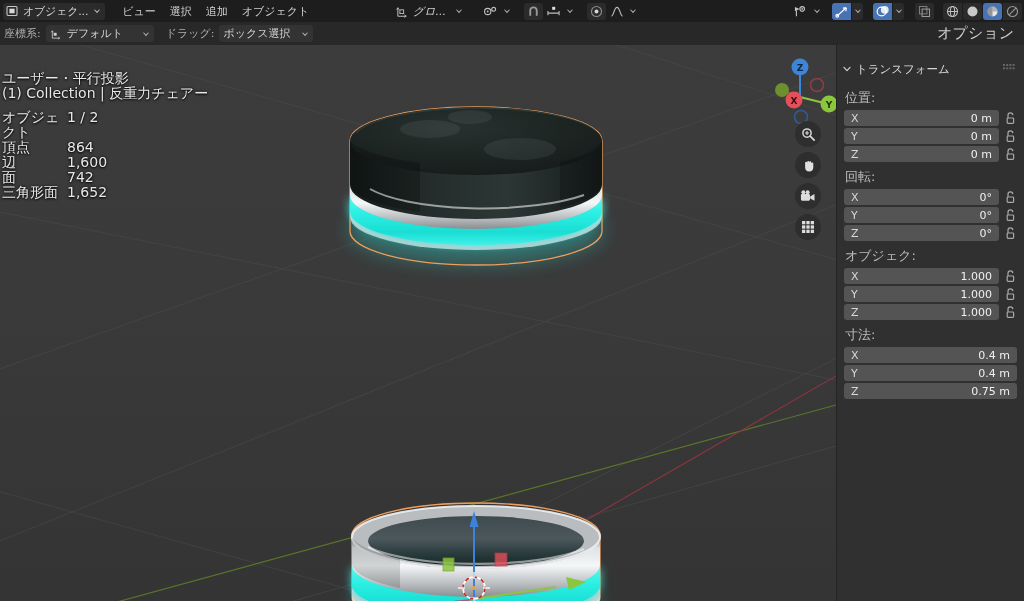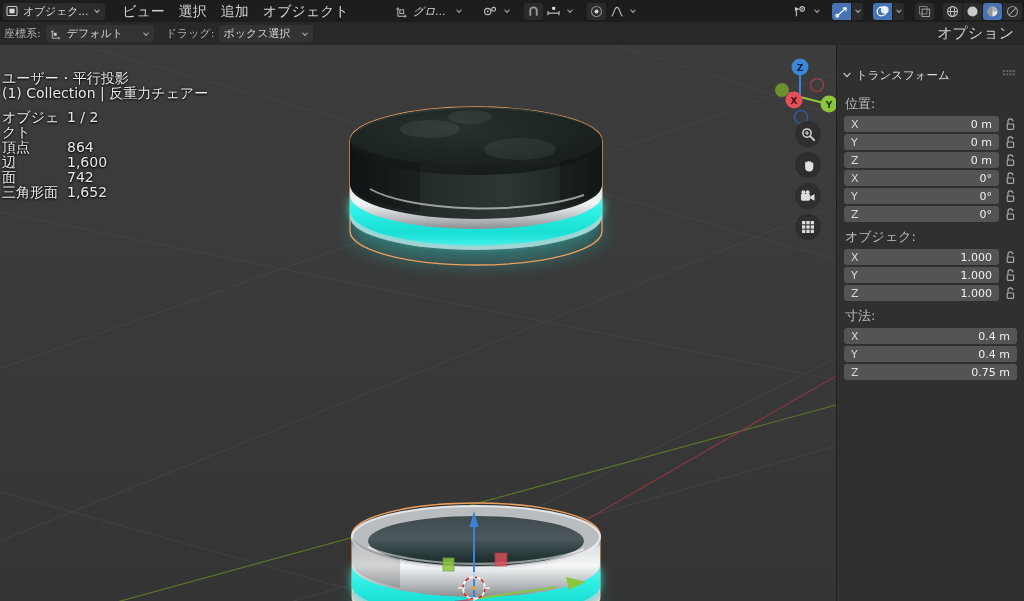--- a/index.html
+++ b/index.html
@@ -23,21 +23,21 @@
   .tb-left { display: flex; align-items: center; padding-left: 3px; gap: 0px; }
   .mode-select {
     display: flex; align-items: center; gap: 5px;
     background: #2b2b2b; border-radius: 3px;
     height: 17px; padding: 0 4px 0 3px;
     min-width: 88px;
   }
   .mode-select .lbl { font-size: 11px; color: #d4d4d4; letter-spacing: -0.2px;}
   .menu-item {
     padding: 0 7px; height: 17px; line-height: 17px;
-    font-size: 14px; color: #d0d0d0; border-radius: 3px;
+    font-size: 11px; color: #d0d0d0; border-radius: 3px;
     white-space: nowrap;
   }
 
   .tb-mid { position: absolute; left: 394px; top: 0; height: 22px; display: flex; align-items: center; gap: 2px; }
   .tb-right { position: absolute; right: 2px; top: 0; height: 22px; display: flex; align-items: center; gap: 2px; }
 
   .ibtn {
     height: 17px; min-width: 17px;
     display: flex; align-items: center; justify-content: center;
     border-radius: 3px; background: transparent; padding: 0 2px;
@@ -109,21 +109,21 @@
 
   
   .sidebar {
     position: absolute; right: 0; top: 45px; width: 188px; height: 556px;
     background: #303030; z-index: 20;
     border-left: 1px solid #232323;
     font-size: 11px; color: #cfcfcf;
   }
   .panel-head {
     display: flex; align-items: center; gap: 4px;
-    height: 20px; padding: 0 6px 0 5px; margin-top: 20px;
+    height: 20px; padding: 0 6px 0 5px; margin-top: 14px;
     color: #dcdcdc; font-size: 11.5px;
   }
   .grip { margin-left:auto; opacity: .5; }
   .panel-body { padding: 4px 7px 0 7px; }
   .sec-label {
     color: #bdbdbd; font-size: 13px;
     margin: 6px 0 3px 1px;
   }
   .field-row { display: flex; align-items: center; gap: 5px; margin-bottom: 2px; }
   .field {
@@ -649,20 +649,21 @@
         <span class="fv">0 m</span>
       </div>
       <span class="lock">
         <svg width="13" height="14" viewBox="0 0 13 14">
               <path d="M4 7 L4 4.3 a2.4 2.4 0 0 1 4.8 -0.2" fill="none" stroke="#a8a8a8" stroke-width="1.2"></path>
               <rect x="3.2" y="7" width="6.4" height="5.3" rx="0.8" fill="none" stroke="#a8a8a8" stroke-width="1.2"></rect>
             </svg>
       </span>
     </div>
 
+    <div class="sec-label">回転:</div>
     <div class="field-row">
       <div class="field">
         <span class="fk">X</span>
         <span class="fv">0°</span>
       </div>
       <span class="lock">
         <svg width="13" height="14" viewBox="0 0 13 14">
               <path d="M4 7 L4 4.3 a2.4 2.4 0 0 1 4.8 -0.2" fill="none" stroke="#a8a8a8" stroke-width="1.2"></path>
               <rect x="3.2" y="7" width="6.4" height="5.3" rx="0.8" fill="none" stroke="#a8a8a8" stroke-width="1.2"></rect>
             </svg>

